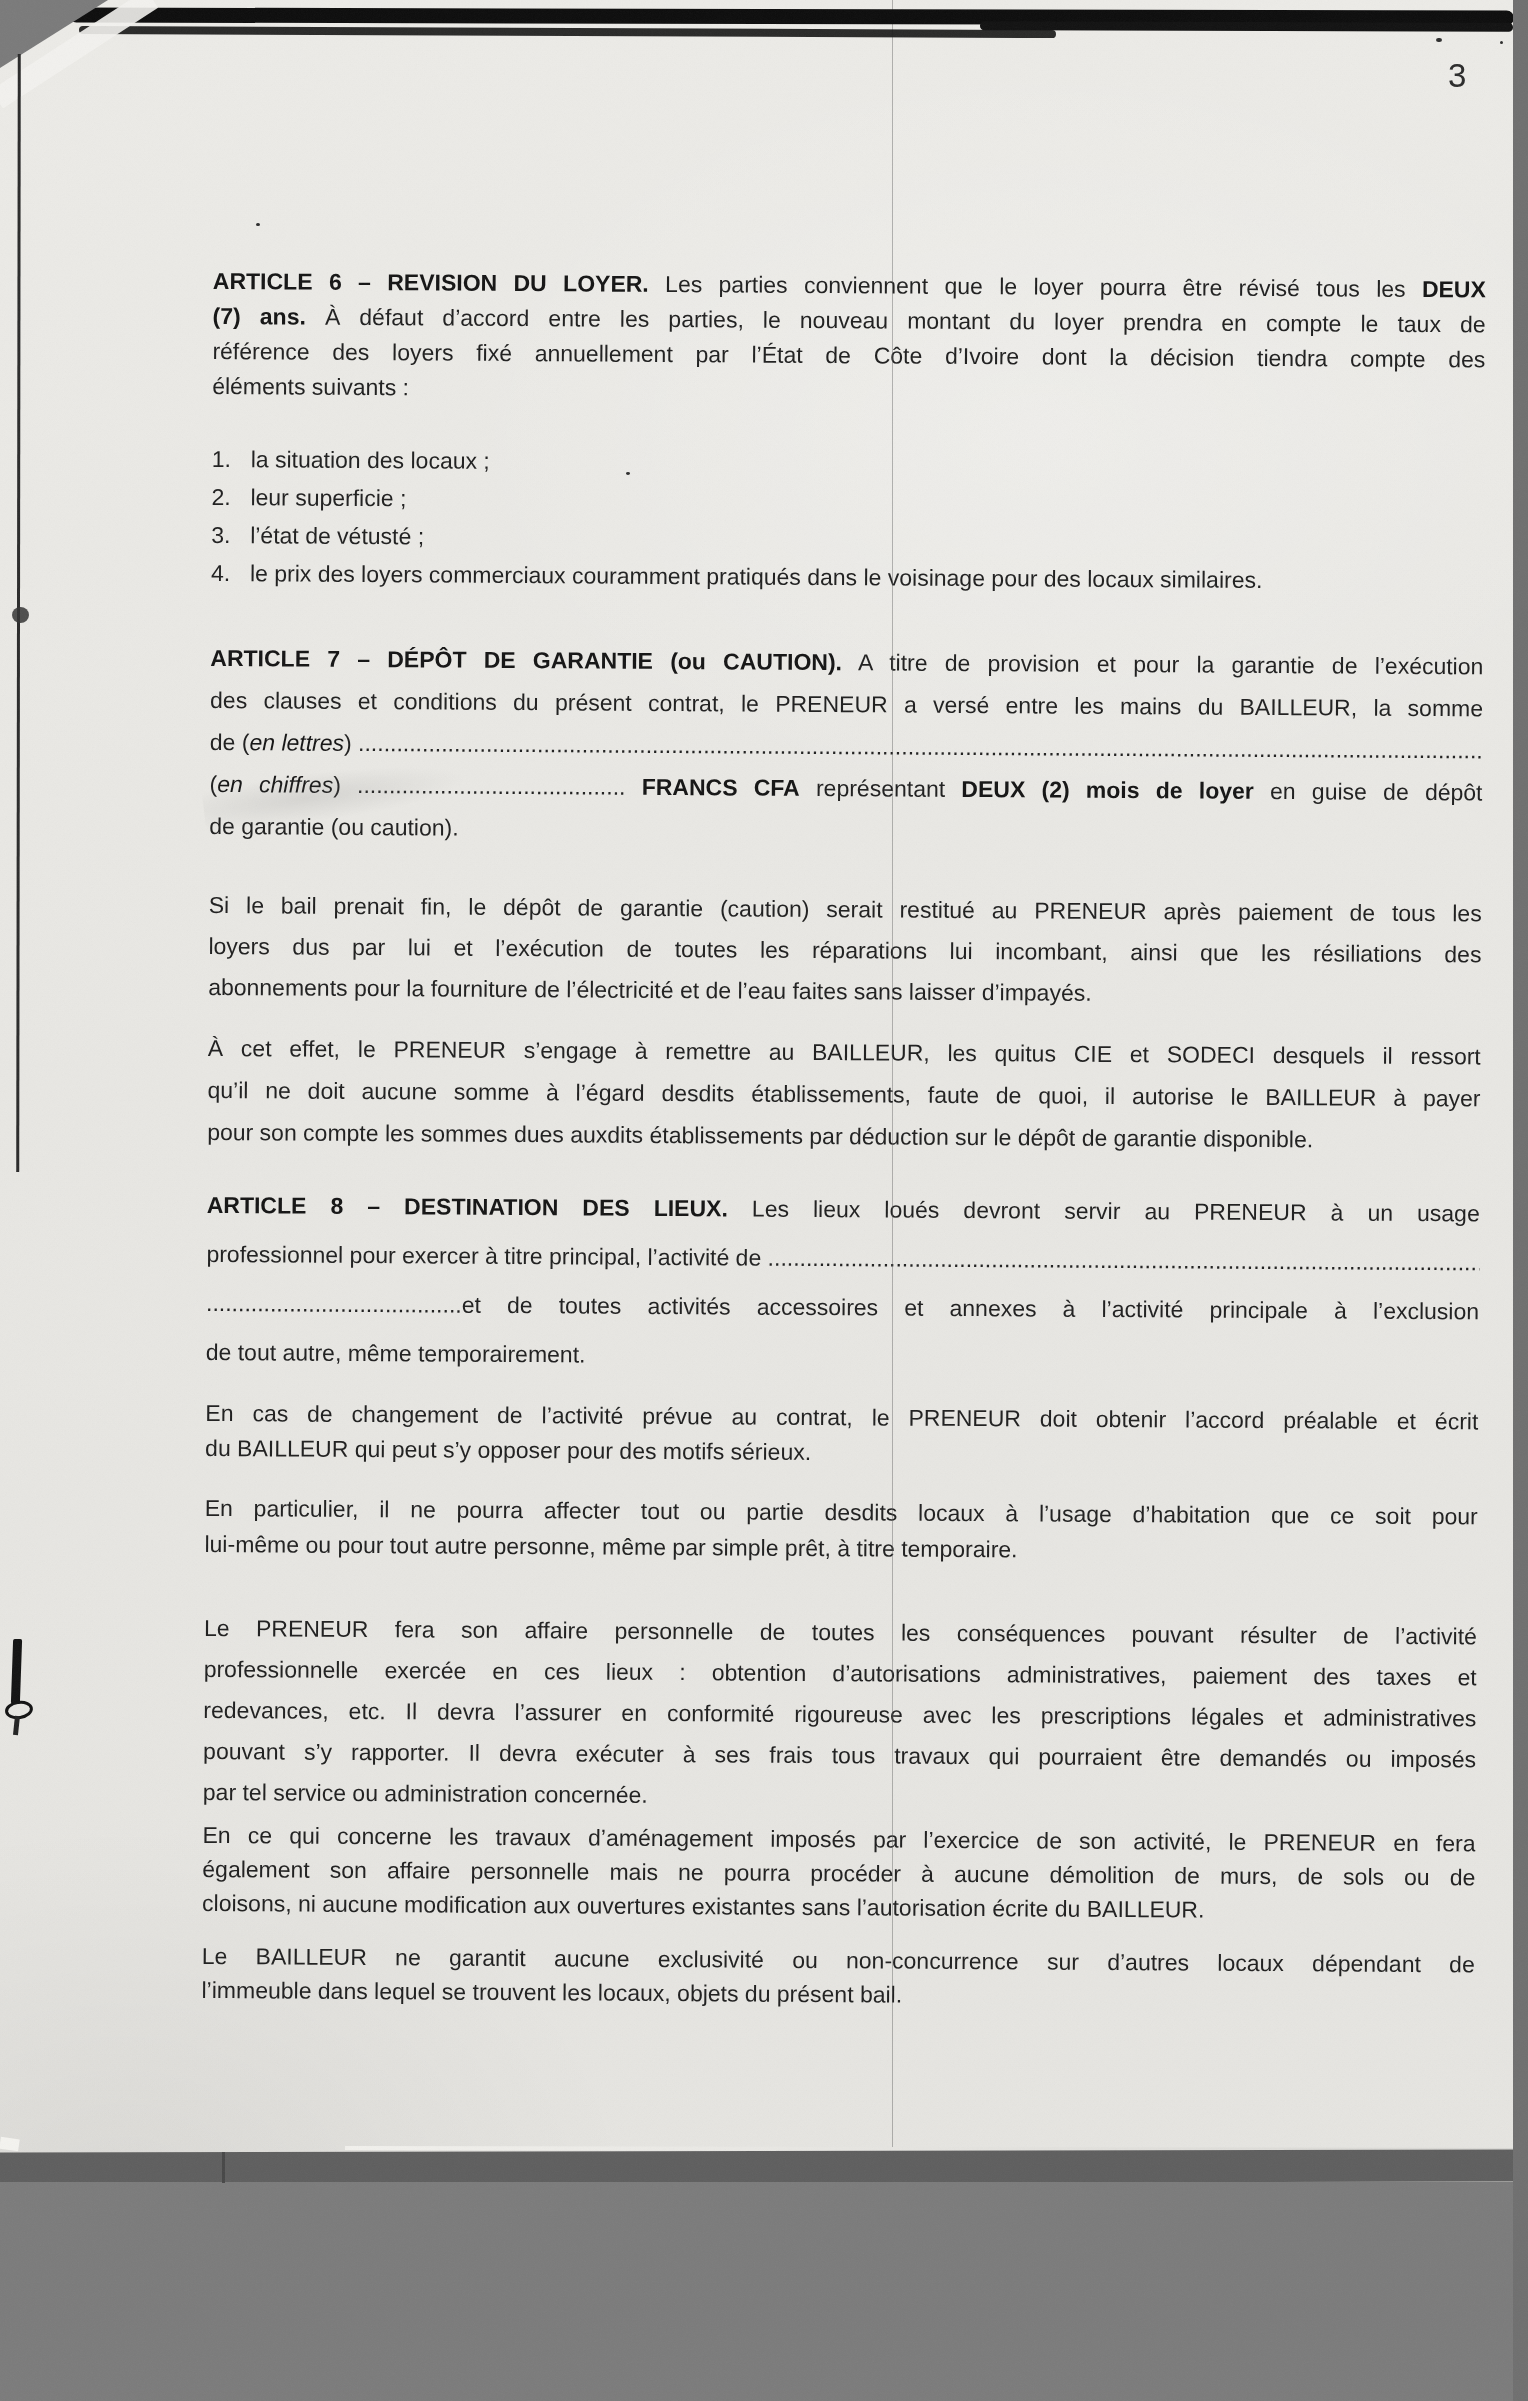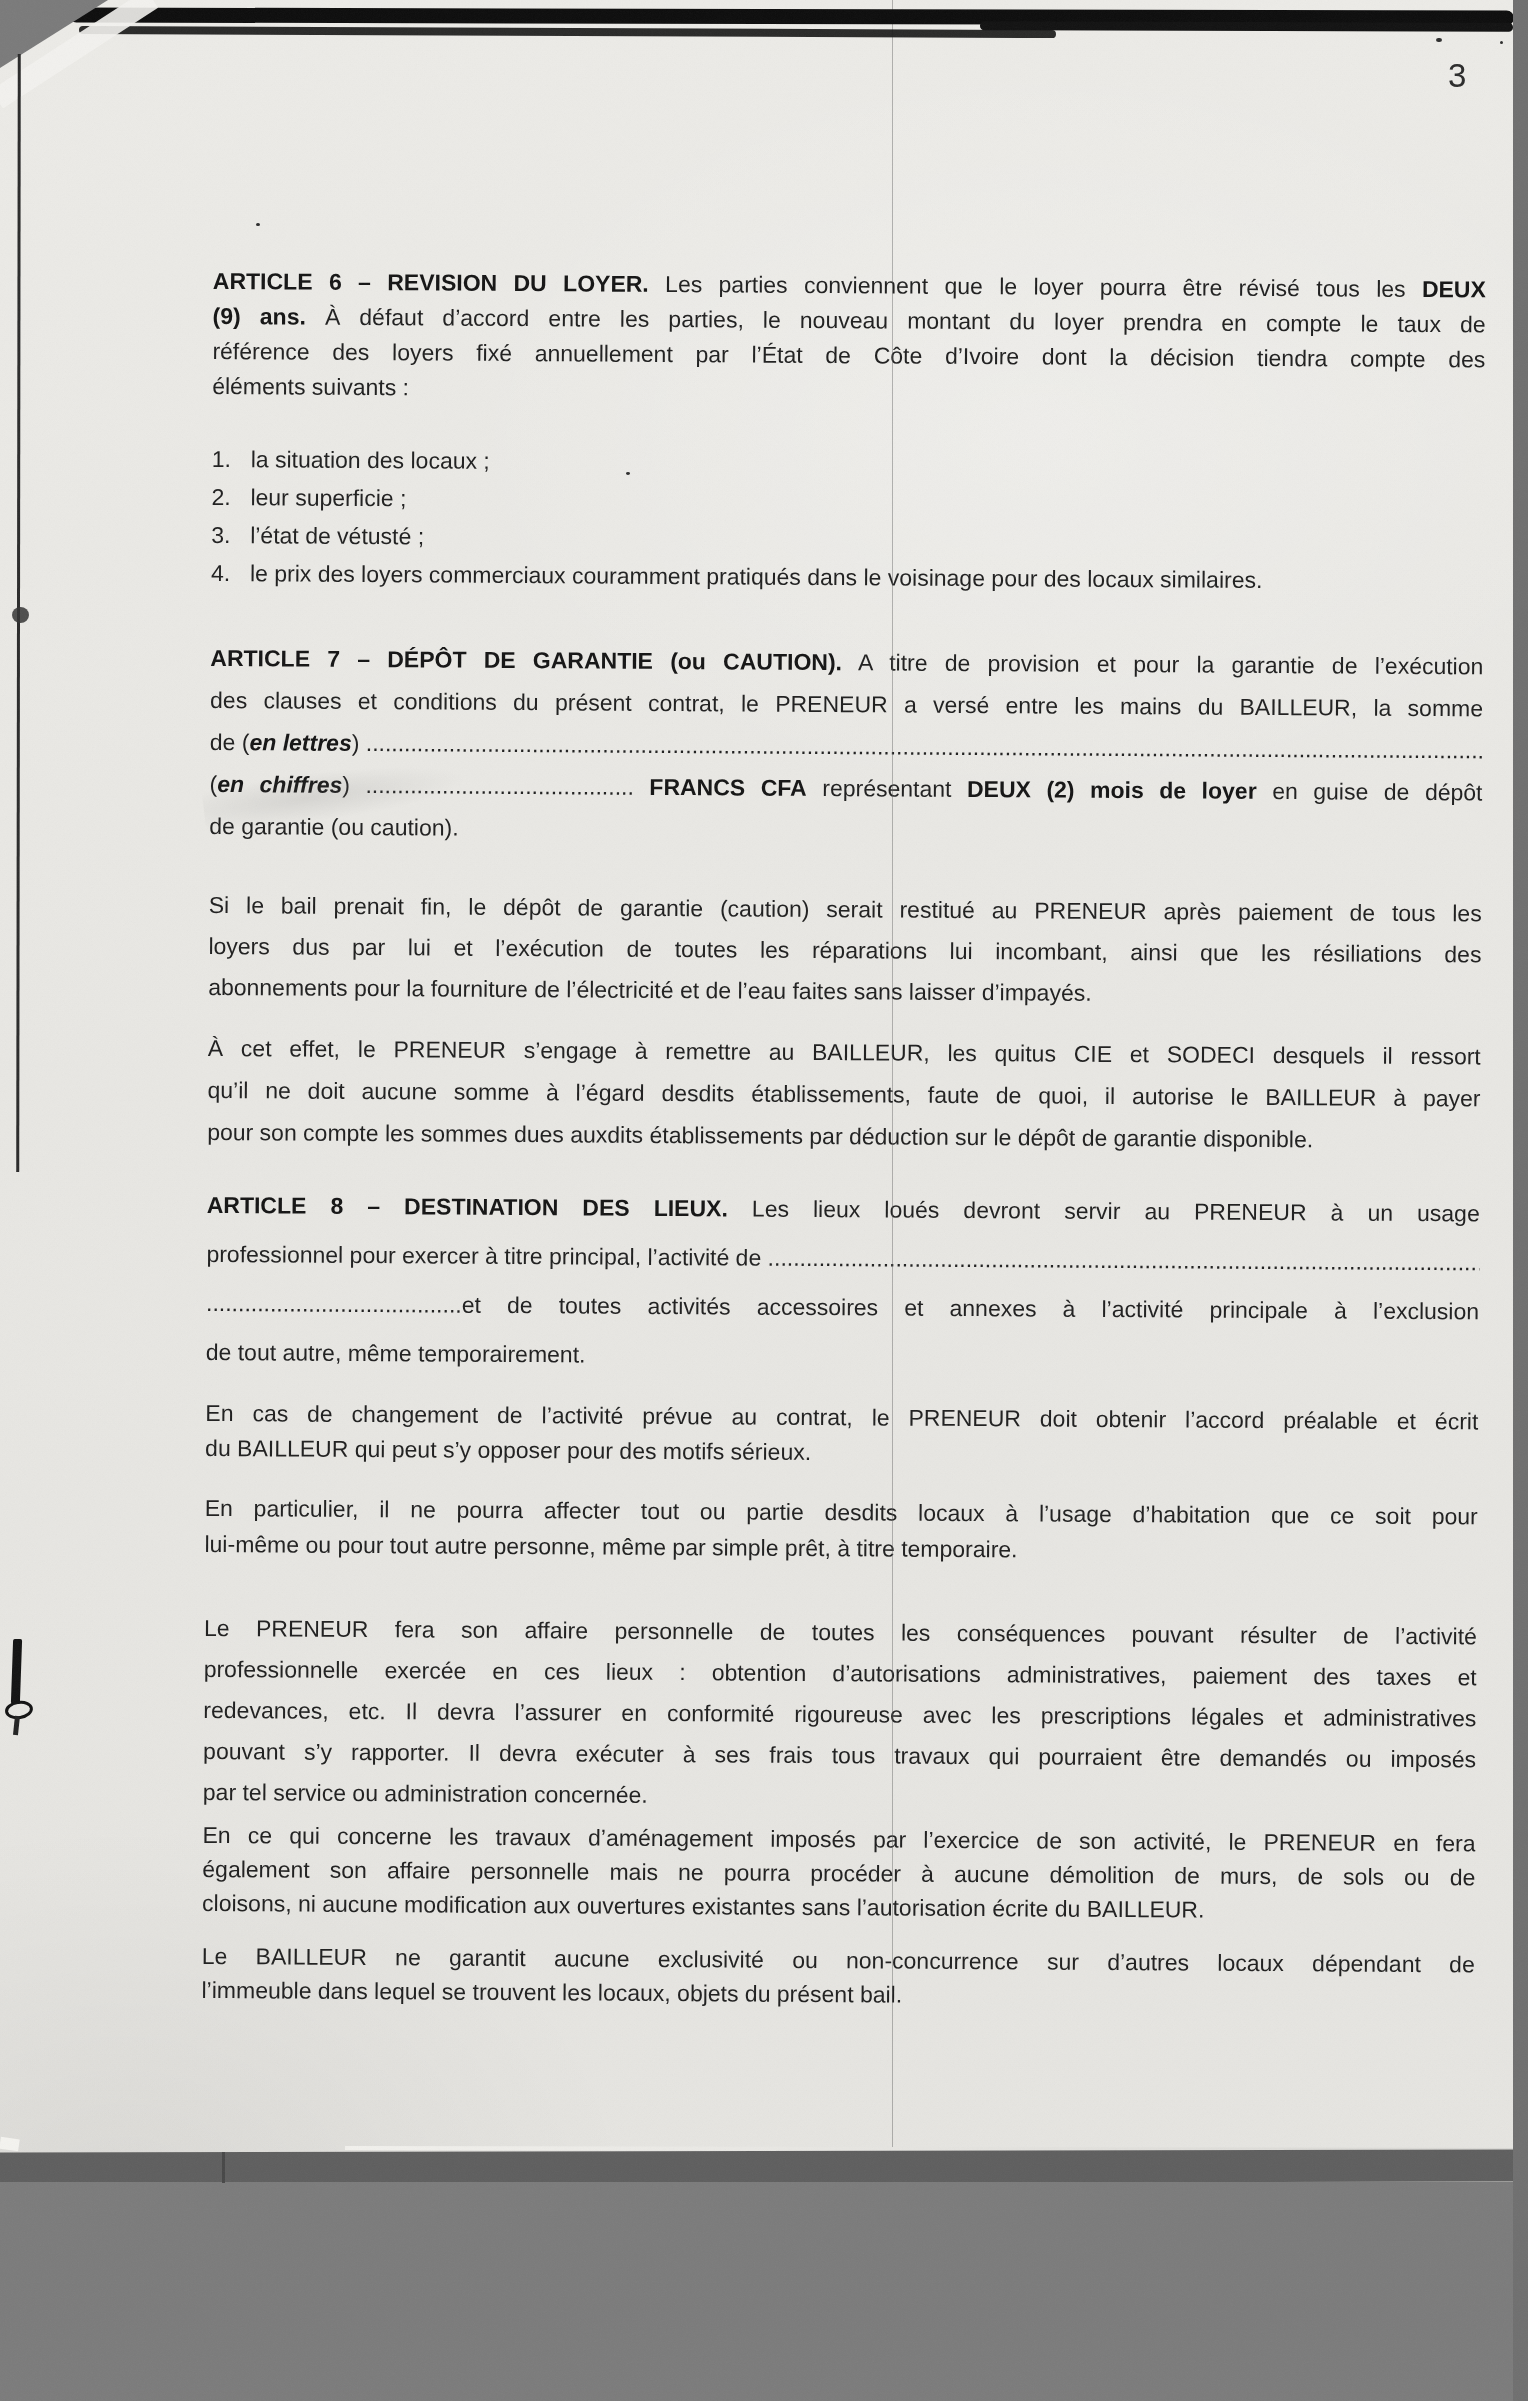--- a/index.html
+++ b/index.html
@@ -11,21 +11,21 @@
       linear-gradient(180deg,#ecebe7 0%, #e8e7e3 45%, #e5e4e0 100%);
     font-family:"Liberation Sans", sans-serif; color:#1d1d1d;
   }
   .content { position:absolute; left:0; top:0; width:1528px; height:2401px;
              transform:rotate(0.38deg); transform-origin:213px 265px; }
   .block { position:absolute; left:213px; width:1273px; overflow:hidden; }
   .line { display:block; height:var(--lh); line-height:var(--lh); font-size:23px;
           white-space:nowrap; color:#1f1f1f; overflow:hidden; }
   .line.j { text-align:justify; text-align-last:justify; }
   .b  { font-weight:700; color:#141414; }
-  .bi { font-weight:700; font-style:italic; color:#141414;margin-top:7px; }
+  .bi { font-weight:400; font-style:italic; color:#141414;margin-top:7px; }
   .num { display:inline-block; width:39px; }
 
   .pageno { position:absolute; left:1448px; top:57px; font-size:33px; color:#2b2b2b;
             font-family:"Liberation Sans", sans-serif; }
 
   
   .strip-right { position:absolute; left:1513px; top:0; width:15.4px; height:2401px; background:#6f6f6f; }
   .below-dark  { position:absolute; left:0; top:2151px; width:1528px; height:32px; background:#5e5e5e; transform:rotate(-0.12deg); }
   .below-light { position:absolute; left:0; top:2182px; width:1528px; height:219px; background:#7b7b7b; }
   .edge-hl  { position:absolute; left:345px; top:2147px; width:1168px; height:3.7px; background:linear-gradient(90deg,#f2f1ed,#d8d7d3); transform:rotate(0.10deg); }
@@ -74,21 +74,21 @@
   .para-exclusivite  { top:1939px; --lh:34px; }
 </style>
 </head>
 <body>
 
 <div class="page">
 
   <div class="content" id="content">
       <div class="block article-6">
         <div class="line j"><span class="b">ARTICLE 6 – REVISION DU LOYER.</span><span> Les parties conviennent que le loyer pourra être révisé tous les </span><span class="b">DEUX</span></div>
-        <div class="line j"><span class="b">(9) ans.</span><span> À défaut d’accord entre les parties, le nouveau montant du loyer prendra en compte le taux de</span></div>
+        <div class="line j"><span class="b">(7) ans.</span><span> À défaut d’accord entre les parties, le nouveau montant du loyer prendra en compte le taux de</span></div>
         <div class="line j"><span>référence des loyers fixé annuellement par l’État de Côte d’Ivoire dont la décision tiendra compte des</span></div>
         <div class="line"><span>éléments suivants :</span></div>
       </div>
       <div class="block criteria-list">
         <div class="line"><span class="num">1.</span><span>la situation des locaux ;</span></div>
         <div class="line"><span class="num">2.</span><span>leur superficie ;</span></div>
         <div class="line"><span class="num">3.</span><span>l’état de vétusté ;</span></div>
         <div class="line"><span class="num">4.</span><span>le prix des loyers commerciaux couramment pratiqués dans le voisinage pour des locaux similaires.</span></div>
       </div>
       <div class="block article-7">

